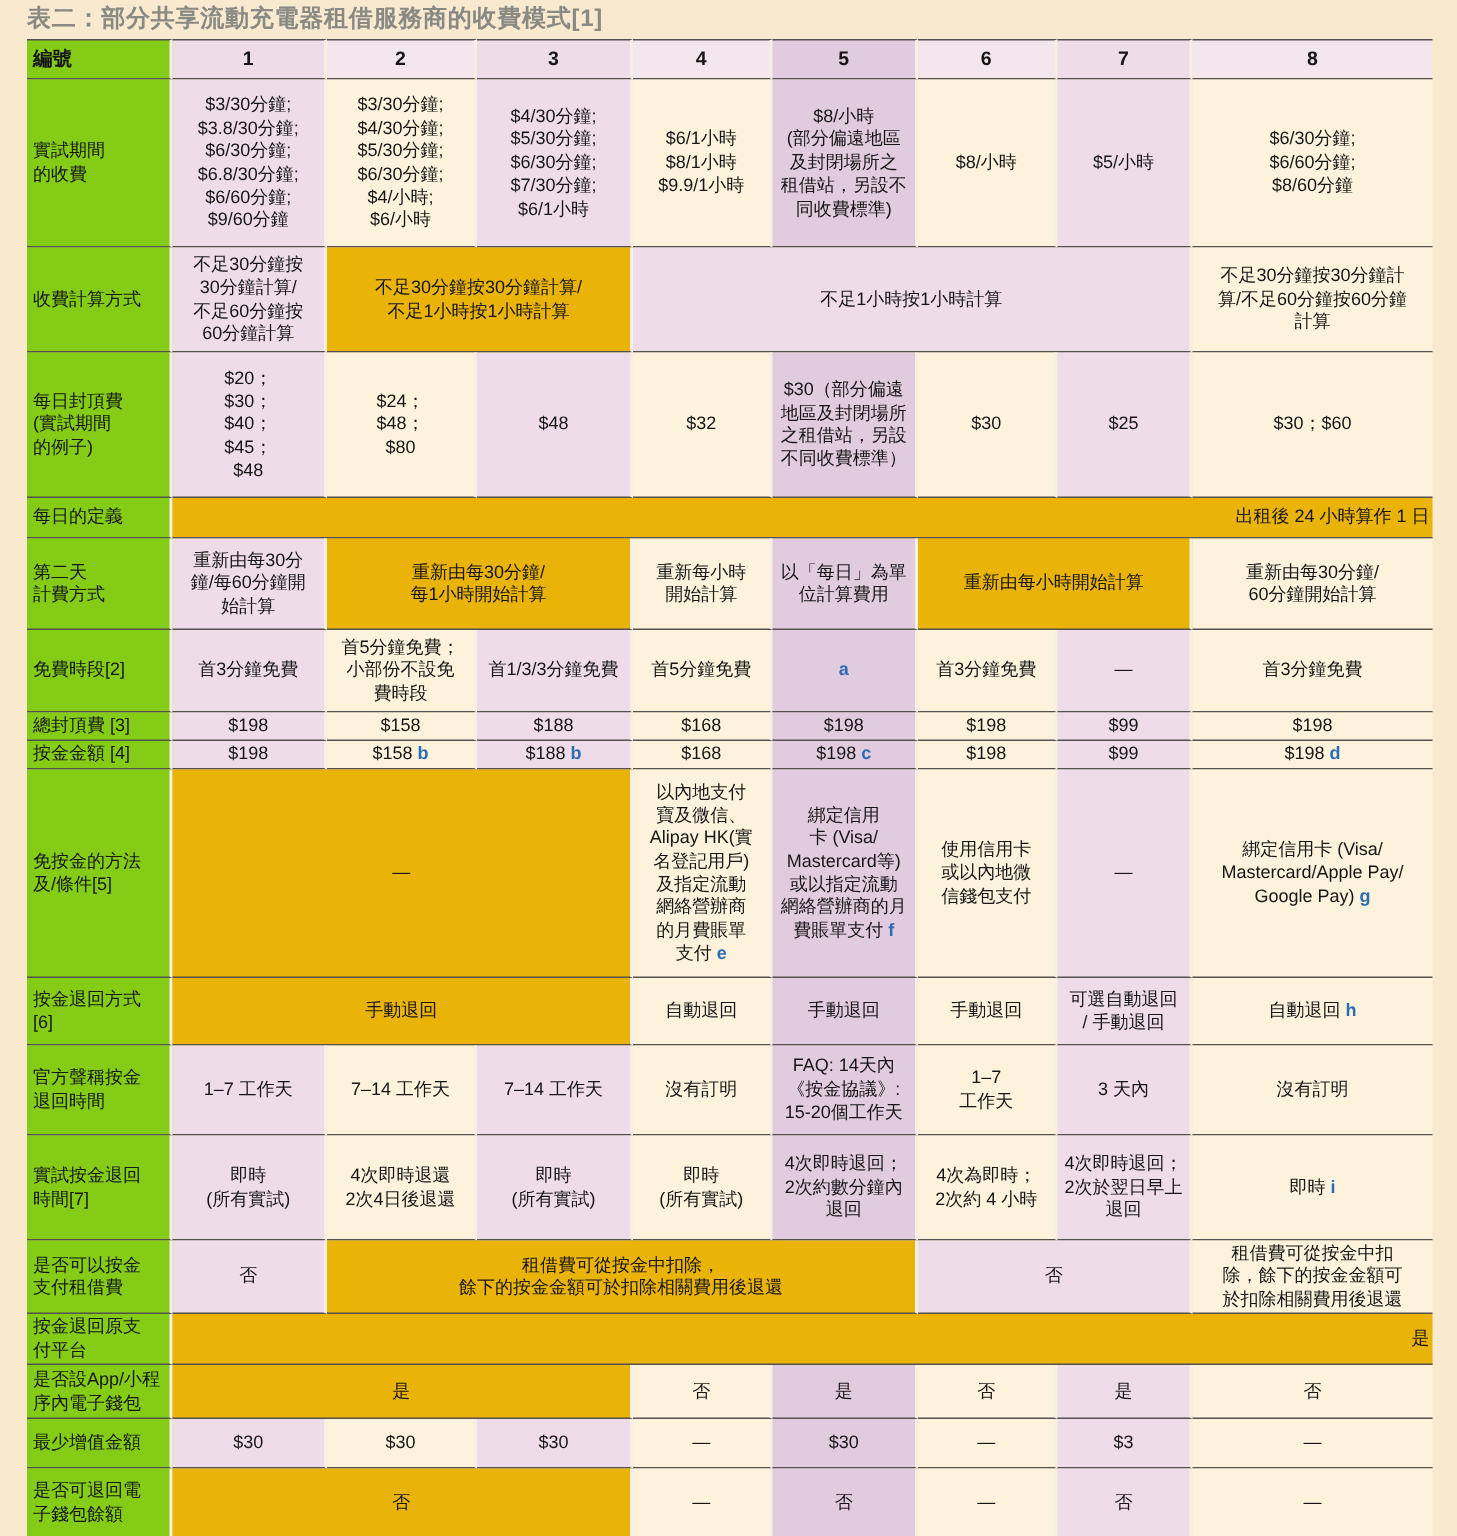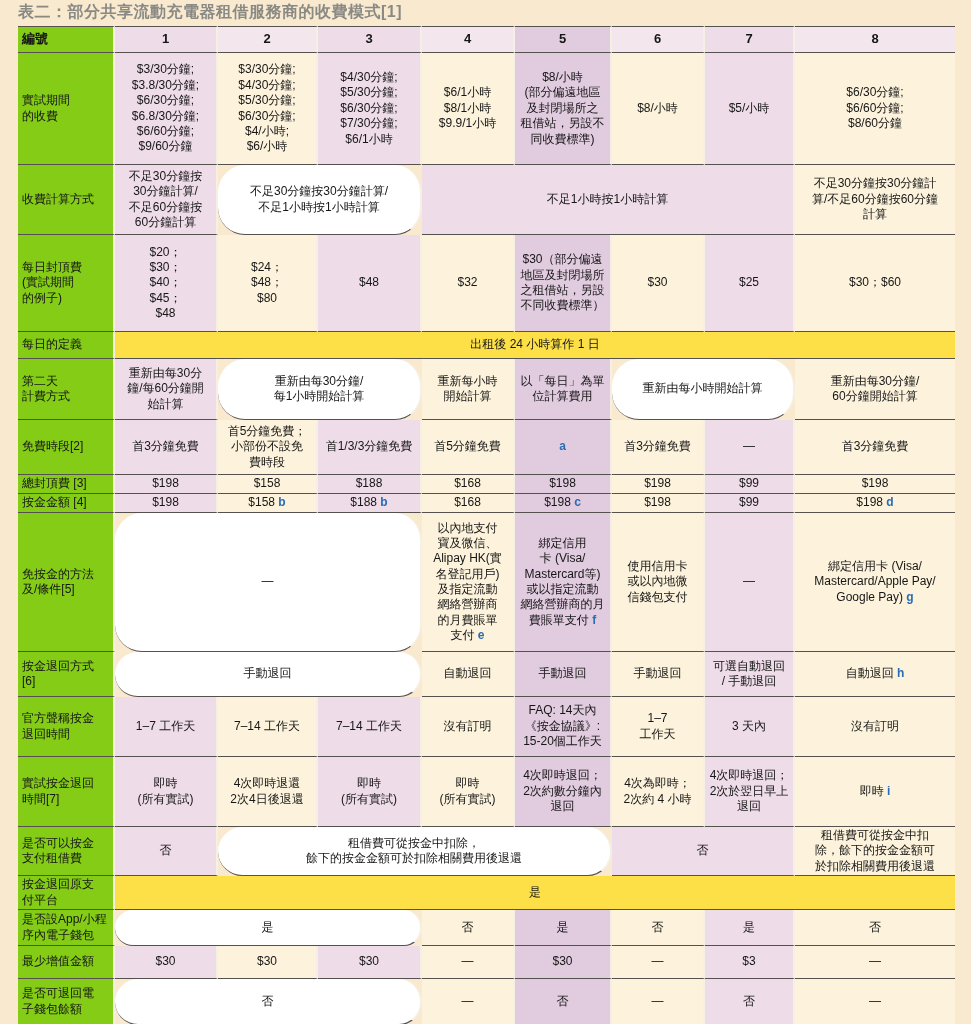--- a/index.html
+++ b/index.html
@@ -28,22 +28,22 @@
   th:last-child, td:last-child { border-right:none; }
   tr.head th { border-top:1.5px solid #55514e; font-weight:bold; font-size:13px; }
   .rowlabel, .corner {
     background:#84cc16; text-align:left; padding:1px 2px 1px 4px;
     white-space:pre-line;
   }
   .corner { font-weight:normal; font-size:12px; }
   .bg-pink        { background:#eedce8; }
   .bg-darkpink    { background:#e1cbdf; }
   .bg-cream       { background:#fdf3dc; }
-  .bg-white       { background:#ffffff;border-radius:27px; }
-  .bg-rowpink     { background:#fde047; }
+  .bg-white       { background:#eab308; }
+  .bg-rowpink     { background:#eab308;text-align:right; }
   .bg-headerlight { background:#f3e7ed; }
   .cell-text { white-space:pre-line; }
   .note { color:#2b6cb3; font-weight:bold; }
 </style>
 </head>
 <body>
 
 <div class="page">
   <h1 class="title">表二：部分共享流動充電器租借服務商的收費模式[1]</h1>
   <table>

